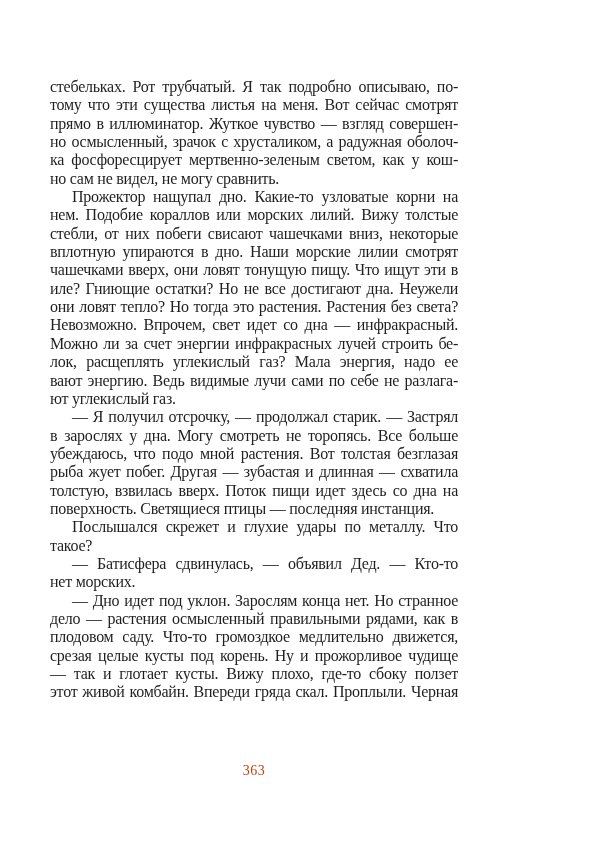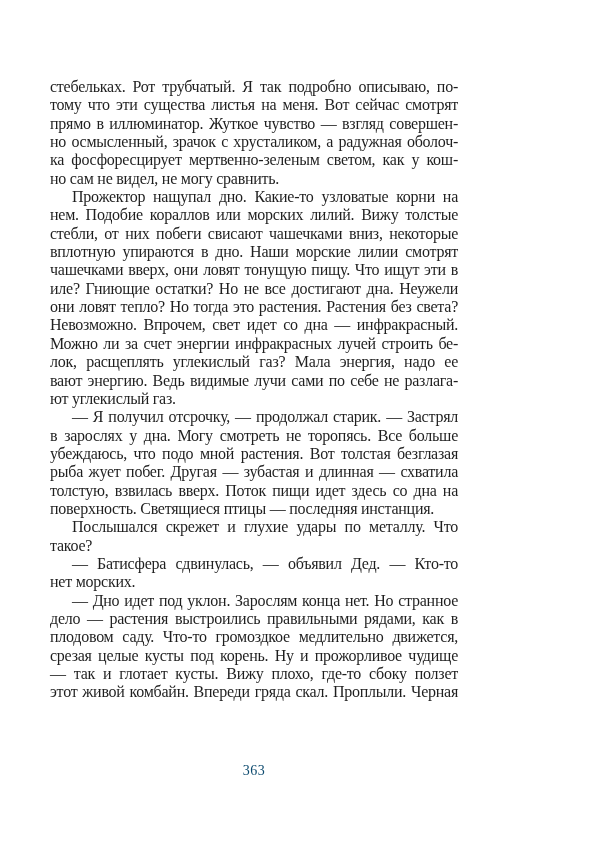--- a/index.html
+++ b/index.html
@@ -46,21 +46,21 @@
     -moz-text-align-last: left;
   }
   .folio {
     position: absolute;
     left: 50px;
     top: 763px;
     width: 408px;
     text-align: center;
     font-size: 14px;
     letter-spacing: 0.5px;
-    color: #0c4a6e;
+    color: #c2410c;
   }
 </style>
 </head>
 <body>
 
 <div class="book-page">
   <div class="text-block">
       <div class="paragraph">
         <div class="line">стебельках. Рот трубчатый. Я так подробно описываю, по-</div>
         <div class="line">тому что эти существа листья на меня. Вот сейчас смотрят</div>
@@ -94,21 +94,21 @@
       <div class="paragraph">
         <div class="line indent">Послышался скрежет и глухие удары по металлу. Что</div>
         <div class="line endline">такое?</div>
       </div>
       <div class="paragraph">
         <div class="line indent">— Батисфера сдвинулась, — объявил Дед. — Кто-то</div>
         <div class="line endline">нет морских.</div>
       </div>
       <div class="paragraph">
         <div class="line indent">— Дно идет под уклон. Зарослям конца нет. Но странное</div>
-        <div class="line">дело — растения выстроились правильными рядами, как в</div>
+        <div class="line">дело — растения осмысленный правильными рядами, как в</div>
         <div class="line">плодовом саду. Что-то громоздкое медлительно движется,</div>
         <div class="line">срезая целые кусты под корень. Ну и прожорливое чудище</div>
         <div class="line">— так и глотает кусты. Вижу плохо, где-то сбоку ползет</div>
         <div class="line">этот живой комбайн. Впереди гряда скал. Проплыли. Черная</div>
       </div>
     </div>
   <div class="folio">363</div>
 </div>
 
 </body></html>

